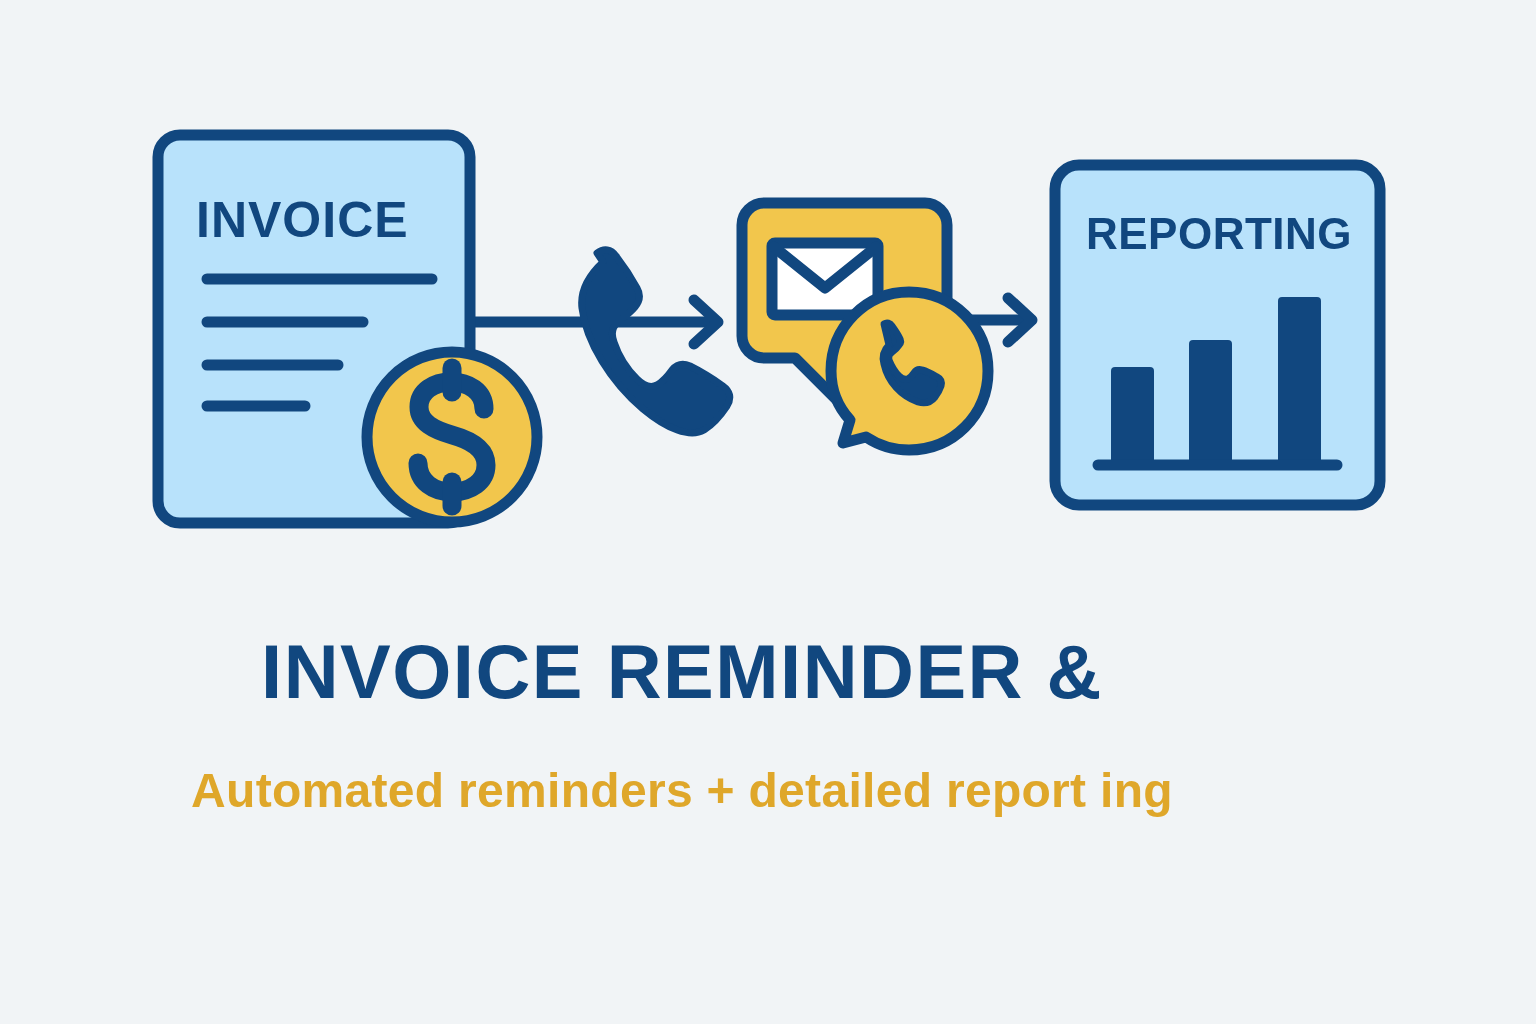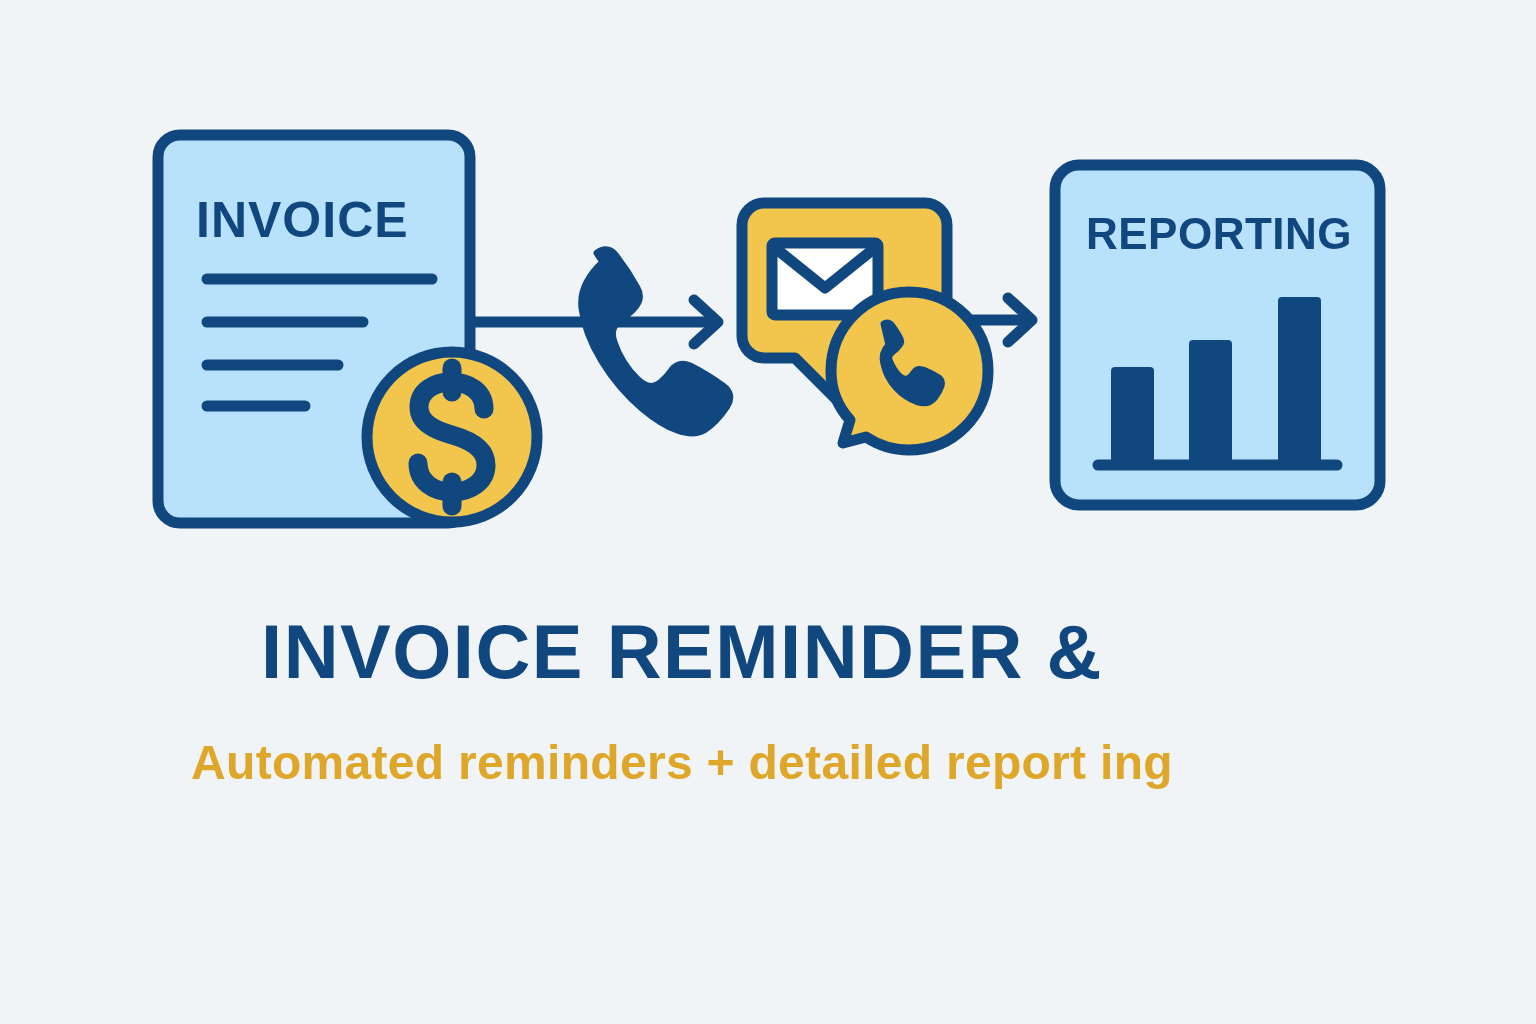--- a/index.html
+++ b/index.html
@@ -25,21 +25,21 @@
     position: absolute;
     left: 0;
     top: 0;
     width: 1536px;
     height: 600px;
     display: block;
   }
   .headline-block {
     position: absolute;
     left: 0;
-    top: 610px;
+    top: 630px;
     width: 1364px;
     text-align: center;
   }
   .headline {
     font-family: "Liberation Sans", sans-serif;
     font-weight: bold;
     font-size: 76px;
     line-height: 84px;
     letter-spacing: 1.5px;
     color: #11477F;
@@ -47,21 +47,21 @@
     text-transform: uppercase;
     white-space: nowrap;
   }
   .subtitle {
     font-family: "Liberation Sans", sans-serif;
     font-weight: bold;
     font-size: 48px;
     line-height: 58px;
     letter-spacing: 0.3px;
     color: #DFA72A;
-    margin: 4px;
+    margin: 12px;
     padding-top: 36px;
     white-space: nowrap;
   }
   
   .card-label {
     font-family: "Liberation Sans", sans-serif;
     font-weight: bold;
     fill: #11477F;
   }
 </style>

